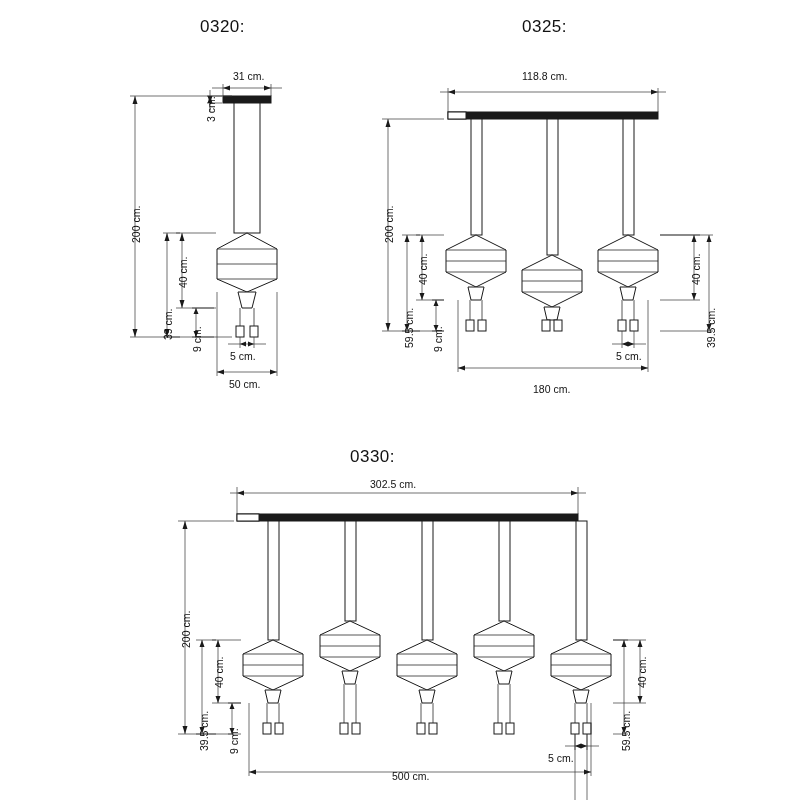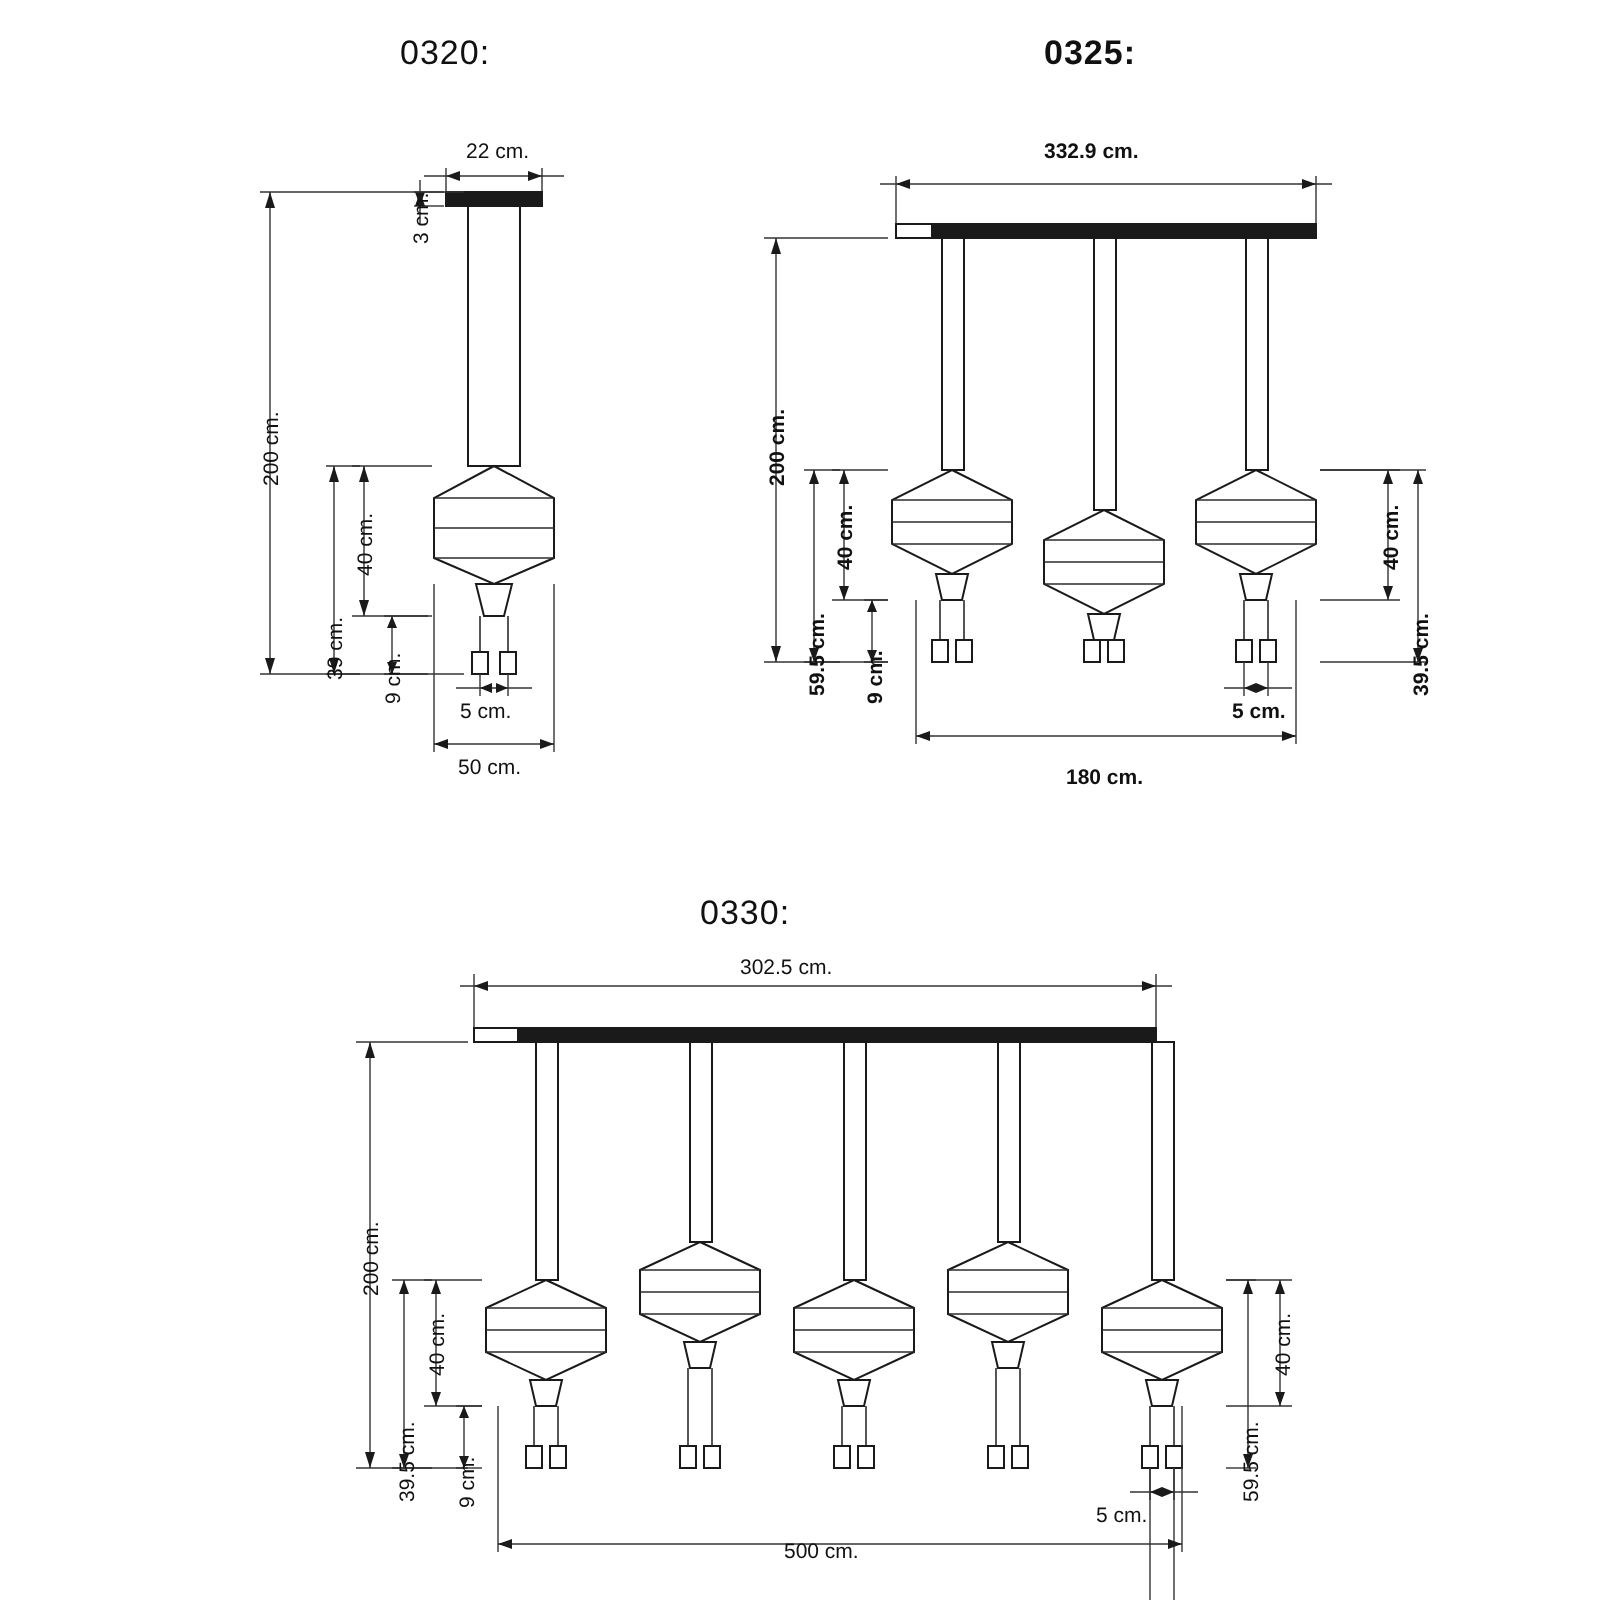--- a/index.html
+++ b/index.html
@@ -136,31 +136,31 @@
 
       <g class="ln-ext">
         <line x1="217" y1="292" x2="217" y2="376"></line>
         <line x1="277" y1="292" x2="277" y2="376"></line>
         <line x1="217" y1="372" x2="277" y2="372"></line>
       </g>
       <polygon class="arrow" points="217,372 224,369.5 224,374.5"></polygon>
       <polygon class="arrow" points="277,372 270,369.5 270,374.5"></polygon>
     </svg>
 
-    <div class="dim-label" style="left:233px;top:70px;">22 cm.</div>
+    <div class="dim-label" style="left:233px;top:70px;">31 cm.</div>
     <div class="dim-label vert" style="left:205px;top:122px;">3 cm.</div>
     <div class="dim-label vert" style="left:130px;top:243px;">200 cm.</div>
     <div class="dim-label vert" style="left:177px;top:288px;">40 cm.</div>
     <div class="dim-label vert" style="left:162px;top:340px;">39 cm.</div>
     <div class="dim-label vert" style="left:191px;top:352px;">9 cm.</div>
     <div class="dim-label" style="left:230px;top:350px;">5 cm.</div>
     <div class="dim-label" style="left:229px;top:378px;">50 cm.</div>
   </div>
 
-  <div class="panel" style="left:370px;top:0;width:430px;height:420px;font-weight:bold;">
+  <div class="panel" style="left:370px;top:0;width:430px;height:420px;">
     <div class="panel-title" style="left:152px;top:17px;">0325:</div>
 
     <svg class="draw" width="430" height="420">
 
       <g class="ln-ext">
         <line x1="78" y1="88" x2="78" y2="112"></line>
         <line x1="288" y1="88" x2="288" y2="112"></line>
         <line x1="70" y1="92" x2="296" y2="92"></line>
       </g>
       <polygon class="arrow" points="78,92 85,89.5 85,94.5"></polygon>
@@ -259,21 +259,21 @@
 
       <g class="ln-ext">
         <line x1="88" y1="300" x2="88" y2="372"></line>
         <line x1="278" y1="300" x2="278" y2="372"></line>
         <line x1="88" y1="368" x2="278" y2="368"></line>
       </g>
       <polygon class="arrow" points="88,368 95,365.5 95,370.5"></polygon>
       <polygon class="arrow" points="278,368 271,365.5 271,370.5"></polygon>
     </svg>
 
-    <div class="dim-label" style="left:152px;top:70px;">332.9 cm.</div>
+    <div class="dim-label" style="left:152px;top:70px;">118.8 cm.</div>
     <div class="dim-label vert" style="left:13px;top:243px;">200 cm.</div>
     <div class="dim-label vert" style="left:47px;top:285px;">40 cm.</div>
     <div class="dim-label vert" style="left:33px;top:348px;">59.5 cm.</div>
     <div class="dim-label vert" style="left:62px;top:352px;">9 cm.</div>
     <div class="dim-label vert" style="left:320px;top:285px;">40 cm.</div>
     <div class="dim-label vert" style="left:335px;top:348px;">39.5 cm.</div>
     <div class="dim-label" style="left:246px;top:350px;">5 cm.</div>
     <div class="dim-label" style="left:163px;top:383px;">180 cm.</div>
   </div>
 

